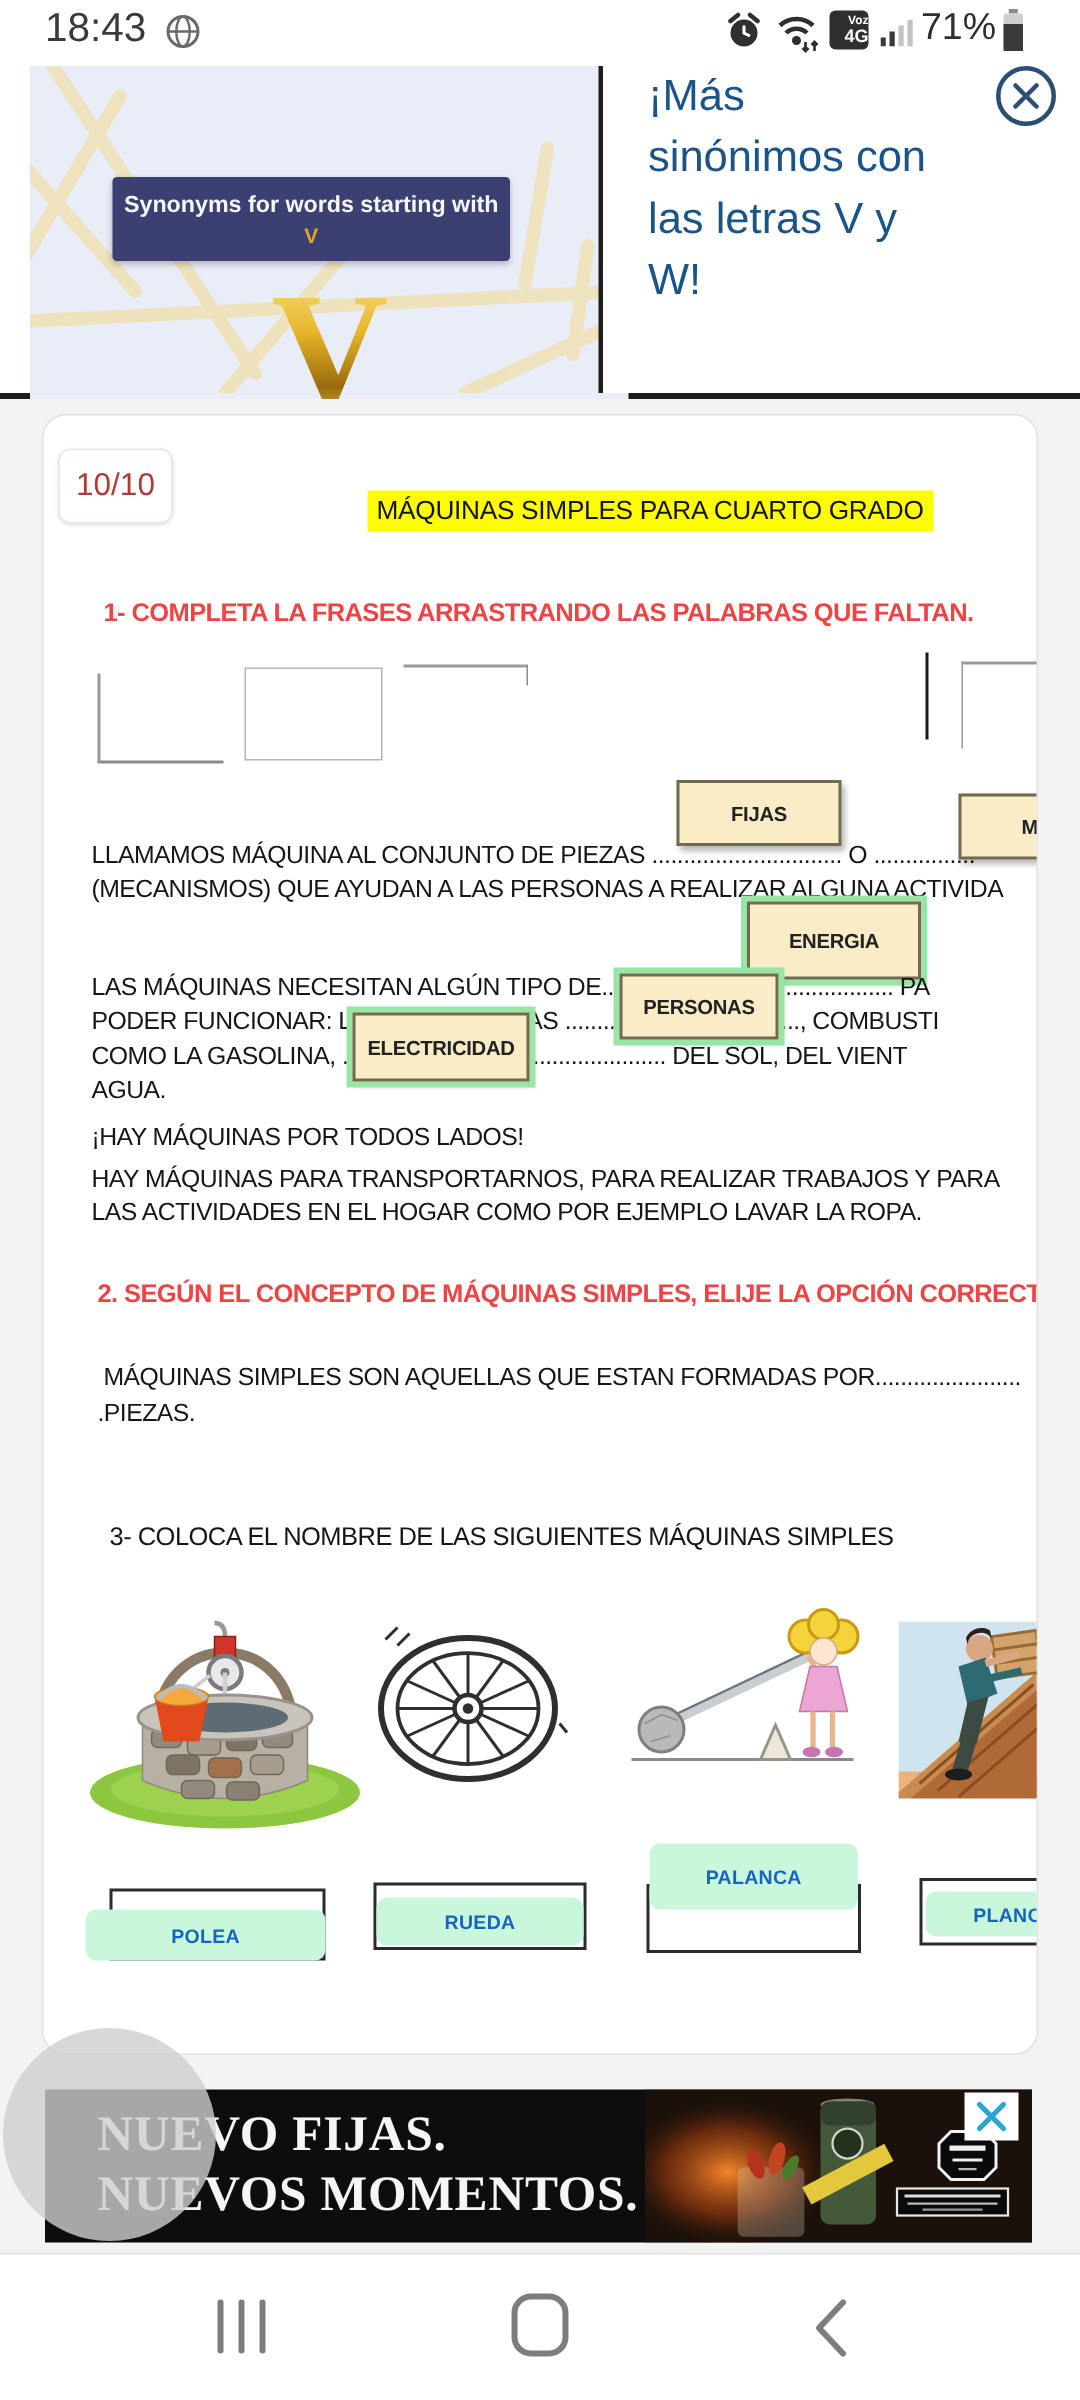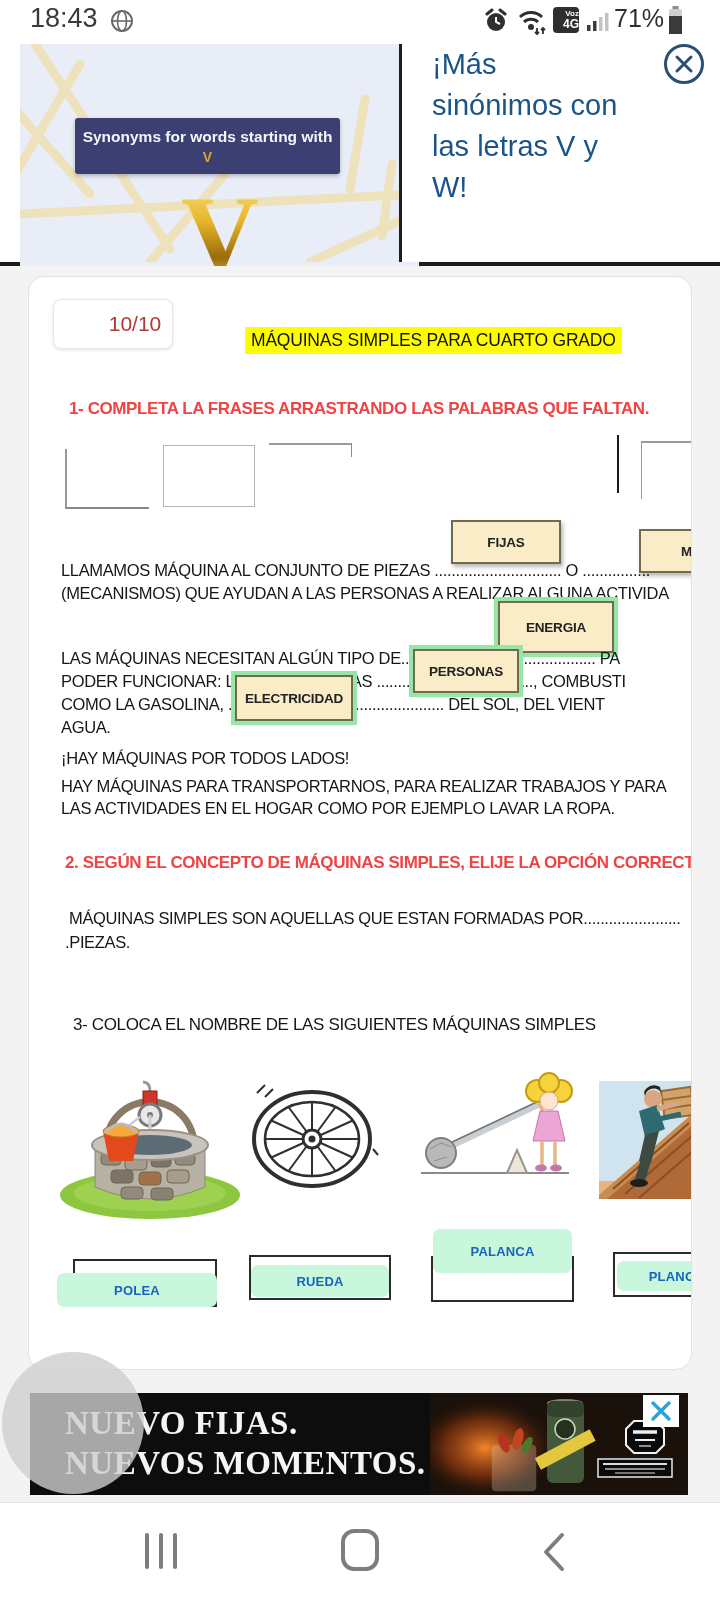--- a/index.html
+++ b/index.html
@@ -130,21 +130,21 @@
             <path d="M10 10 L24 24 M24 10 L10 24" stroke="#2a4e74" stroke-width="3" stroke-linecap="round"></path>
           </svg>
       </div>
     </div>
   </div>
 
   <div class="abs" style="left:0;top:266px;width:720px;height:1236px;background:#f3f3f3;"></div>
 
   <div class="abs" id="card">
 
-    <div class="abs score" style="left:24px;top:22px;width:74px;height:48px;padding-left:44px;">10/10</div>
+    <div class="abs score" style="left:10px;top:22px;width:74px;height:48px;">10/10</div>
 
     <div class="abs wtitle" style="left:216px;top:50px;">MÁQUINAS SIMPLES PARA CUARTO GRADO</div>
 
     <div class="abs whead" style="left:40px;top:122px;">1-  COMPLETA LA FRASES ARRASTRANDO LAS PALABRAS QUE FALTAN.</div>
 
     <div class="abs" style="left:36px;top:172px;width:82px;height:58px;border-left:2px solid #9a9a9a;border-bottom:2px solid #8a8a8a;"></div>
     <div class="abs" style="left:134px;top:168px;width:90px;height:60px;border:1px solid #b5b5b5;"></div>
     <div class="abs" style="left:240px;top:166px;width:82px;height:12px;border-top:2px solid #9a9a9a;border-right:1px solid #8a8a8a;"></div>
     <div class="abs" style="left:588px;top:158px;width:2px;height:58px;background:#1c1c1c;"></div>
     <div class="abs" style="left:612px;top:164px;width:70px;height:56px;border-top:2px solid #9a9a9a;border-left:1px solid #9a9a9a;"></div>

